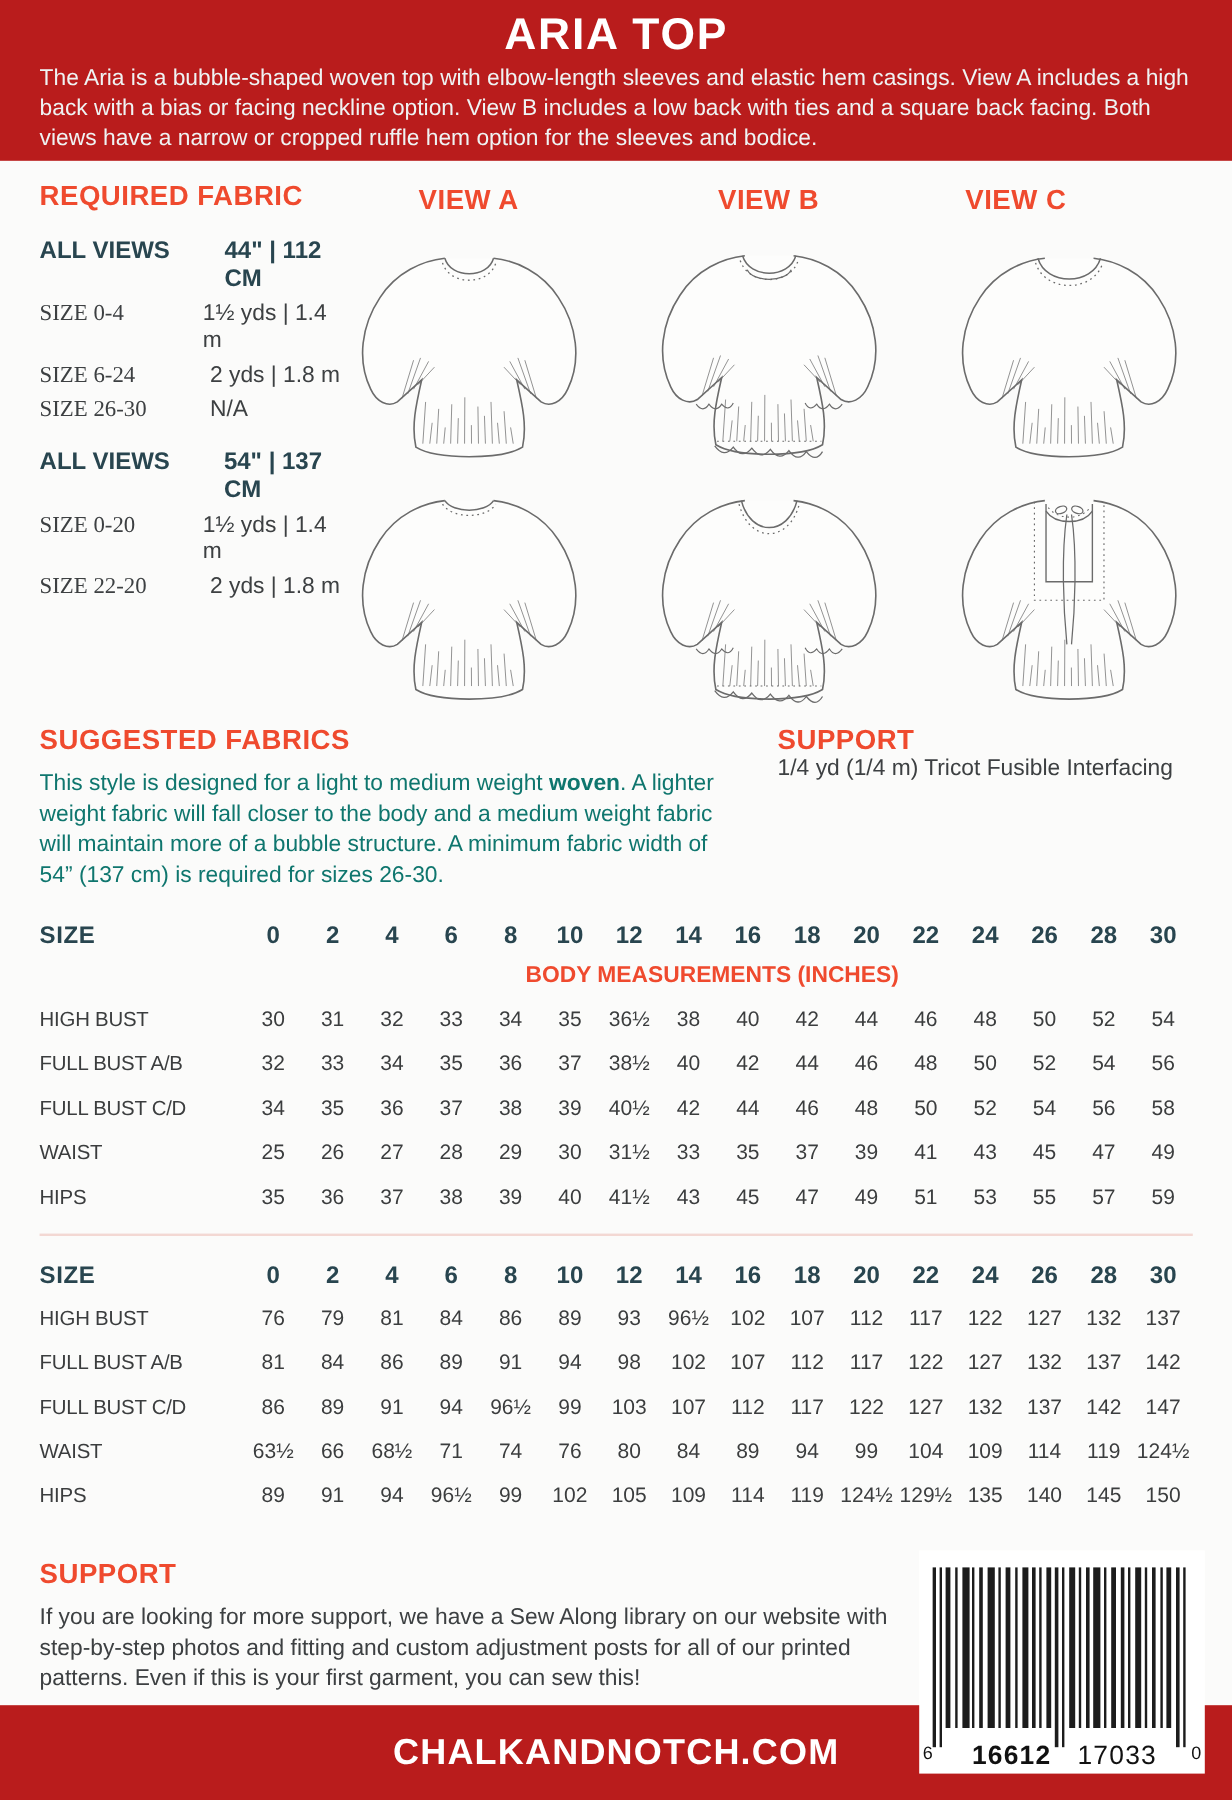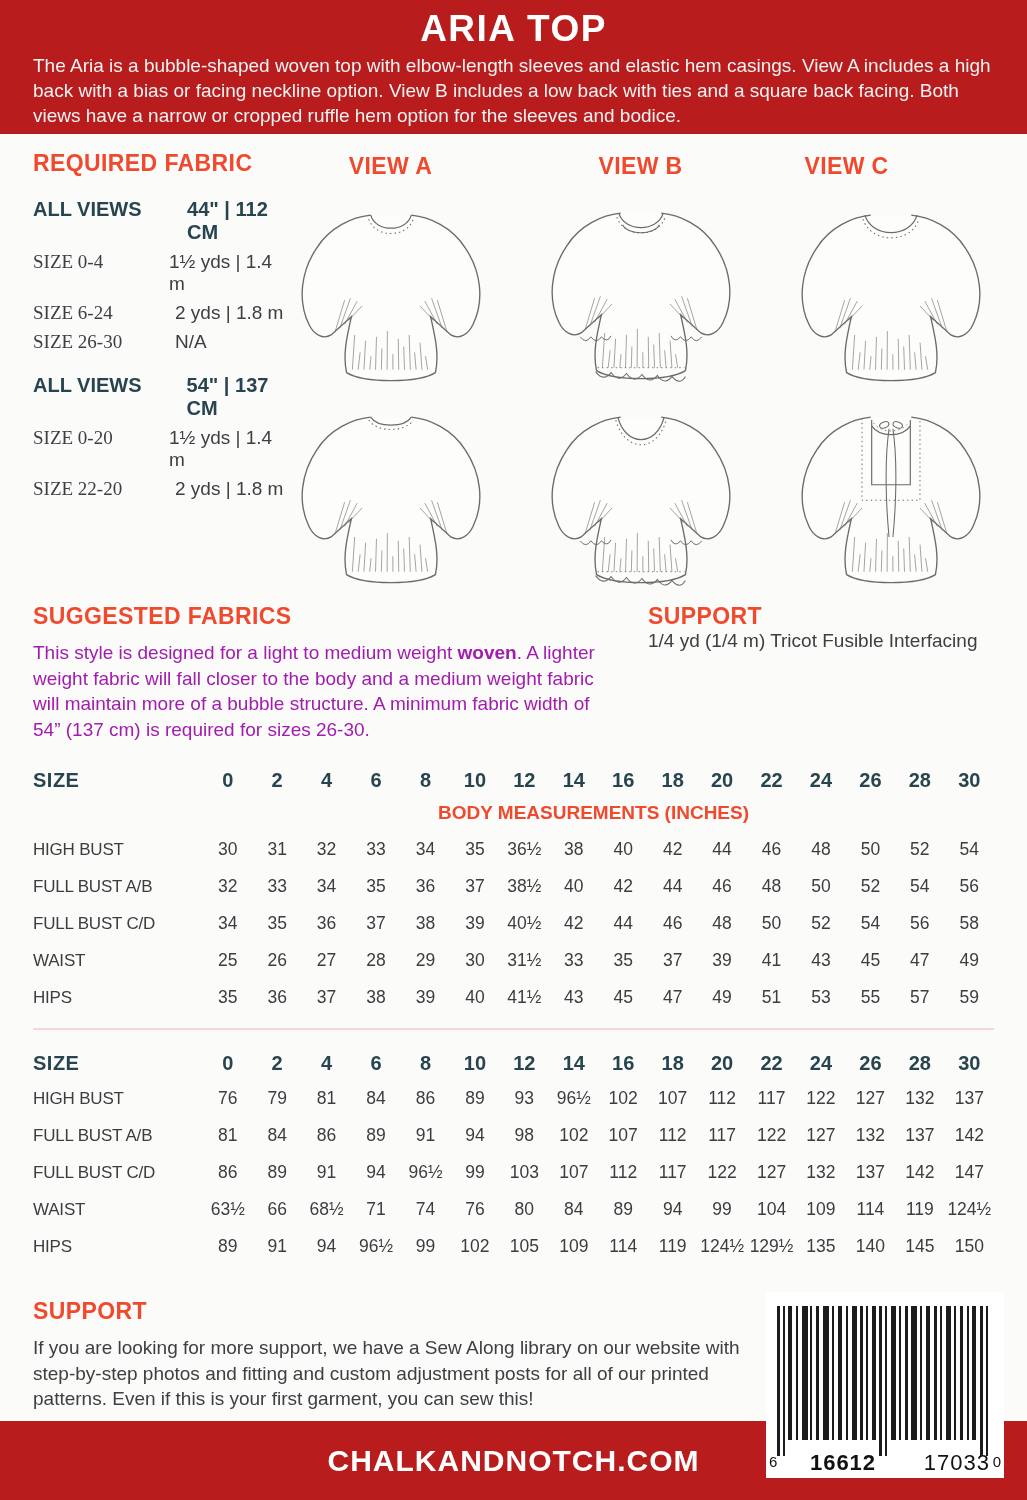--- a/index.html
+++ b/index.html
@@ -21,21 +21,21 @@
   .fab-head .c1{width:142px;}
   .fab-row{display:flex;margin-top:7px;font-size:19px;color:#3d4042;}
   .fab-row .c1{width:142px;font-family:Liberation Serif, serif;}
   
   .view-label{position:absolute;top:153px;width:225px;text-align:center;}
   
   .illus{position:absolute;width:232px;height:198px;}
   .illus svg{display:block;width:100%;height:100%;}
   
   .suggested{top:603px;left:33px;width:600px;}
-  .suggested p{margin:10px 16px 0 0;font-size:19px;line-height:25.5px;color:#a21caf;}
+  .suggested p{margin:10px 16px 0 0;font-size:19px;line-height:25.5px;color:#0f766e;}
   .notions{top:603px;left:648px;width:370px;}
   .notion-line{margin-top:9px;font-size:19px;color:#3d4042;}
   .notions .notion-line:first-of-type{margin-top:0;}
   
   .tables{top:763px;left:33px;width:961px;}
   .trow{display:grid;grid-template-columns:170px repeat(16,1fr);align-items:center;height:37px;}
   .trow.thead{height:34px;}
   .tlabel{font-size:17px;color:#3b3d3e;letter-spacing:-.2px;}
   .thead .tlabel{font-size:20px;font-weight:bold;color:#28454f;letter-spacing:.5px;}
   .tcell{text-align:center;font-size:17.5px;color:#3b3d3e;}
@@ -50,21 +50,21 @@
   .footer{top:1421px;left:0;width:1027px;height:79px;}
   .website{position:absolute;top:0;left:0;width:100%;height:64px;line-height:79px;
       text-align:center;color:#fff;font-size:30px;font-weight:bold;letter-spacing:1px;}
   
   .barcode{top:1292px;left:766px;width:238px;height:186px;background:#ffffff;}
   .barcode svg{position:absolute;top:14px;left:11px;}
   .bc-digit{position:absolute;bottom:8px;font-size:15px;color:#111;}
   .bc-left{left:3px;} .bc-right{right:3px;}
   .bc-group{position:absolute;bottom:2px;width:86px;text-align:center;
       font-size:22px;color:#111;letter-spacing:1px;}
-  .bc-g1{left:34px;font-weight:bold;} .bc-g2{left:138px;text-align:right;}
+  .bc-g1{left:34px;font-weight:bold;} .bc-g2{left:122px;}
 </style>
 </head>
 <body>
 
 <header class="band header abs">
   <h1 class="page-title">ARIA TOP</h1>
   <p class="pattern-desc">The Aria is a bubble-shaped woven top with elbow-length sleeves and elastic hem casings. View A includes a high back with a bias or facing neckline option. View B includes a low back with ties and a square back facing. Both views have a narrow or cropped ruffle hem option for the sleeves and bodice.</p>
 </header>
 
 <section class="fabric-col abs">

